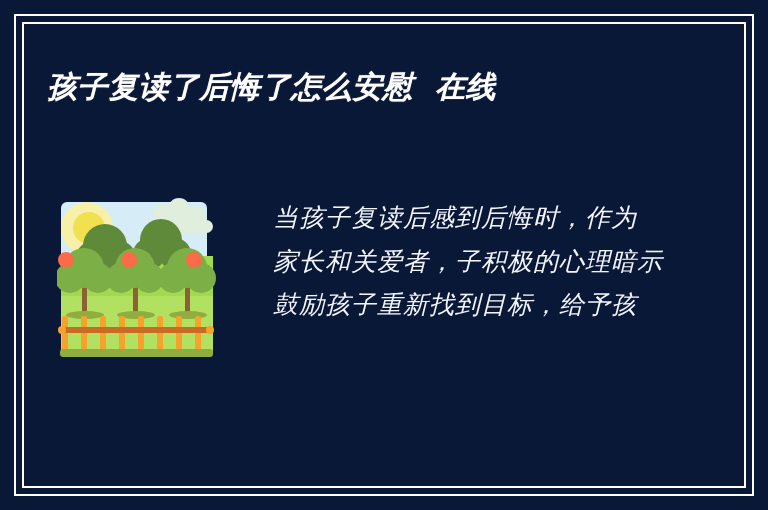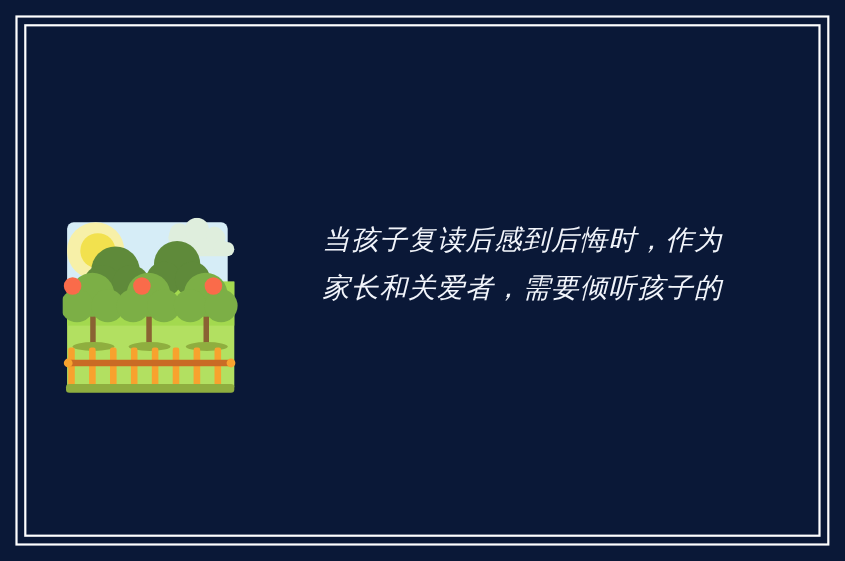--- a/index.html
+++ b/index.html
@@ -79,21 +79,21 @@
     width: 160px;
     height: 164px;
     flex: 0 0 160px;
     margin-left: 10px;
     margin-top: 2px;
   }
   .illustration svg { display: block; }
 
   
   .body-text {
-    margin-left: 76px;
+    margin-left: 56px;
     flex: 1 1 auto;
   }
   .body-line {
     color: #f2f5fb;
     font-family: "DejaVu Serif", "Liberation Serif", serif;
     font-size: 25px;
     font-style: italic;
     line-height: 43.5px;
     letter-spacing: 1px;
     white-space: pre;
@@ -101,20 +101,21 @@
 </style>
 </head>
 <body>
 
 <div class="card">
 
   <div class="border-outer"></div>
   <div class="border-inner"></div>
 
   <div class="title-block">
+    <div class="title-line">孩子复读了后悔了怎么安慰  在线</div>
   </div>
 
   <div class="content-row">
 
     <div class="illustration">
       <svg width="160" height="164" viewBox="0 0 160 164" xmlns="http://www.w3.org/2000/svg">
 
         <rect x="4" y="4" width="146" height="78" rx="6" fill="#d6edf7"></rect>
 
         <circle cx="30" cy="30" r="26" fill="#f7f0a8"></circle>
@@ -183,17 +184,18 @@
         <rect x="3" y="129" width="152" height="6" rx="3" fill="#c96b25"></rect>
         <circle cx="5" cy="132" r="4" fill="#f8a22e"></circle>
         <circle cx="153" cy="132" r="4" fill="#f8a22e"></circle>
 
         <rect x="3" y="151" width="153" height="8" rx="3" fill="#8fae3f"></rect>
       </svg>
     </div>
 
     <div class="body-text">
       <div class="body-line">当孩子复读后感到后悔时，作为</div>
-      <div class="body-line">家长和关爱者，需要倾听孩子的</div>
+      <div class="body-line">家长和关爱者，子积极的心理暗示</div>
+      <div class="body-line">鼓励孩子重新找到目标，给予孩</div>
     </div>
 
   </div>
 </div>
 
 </body></html>

